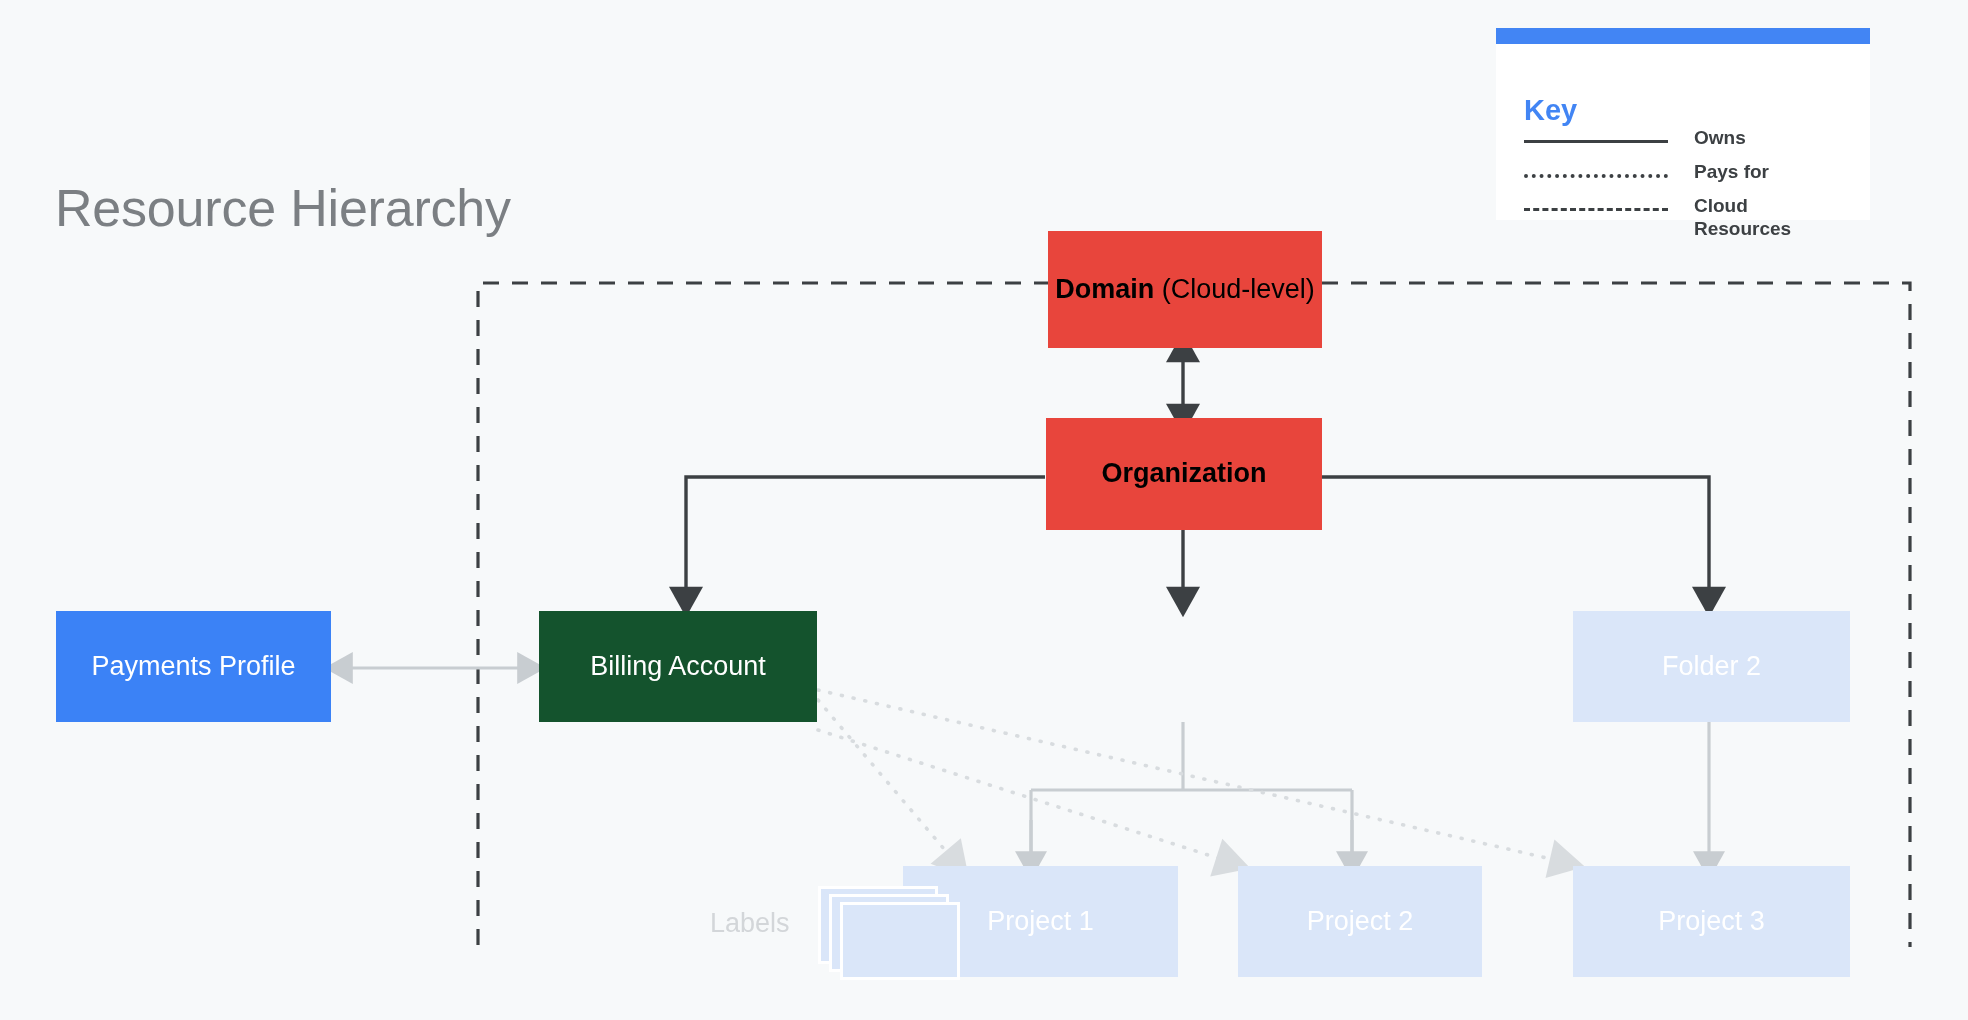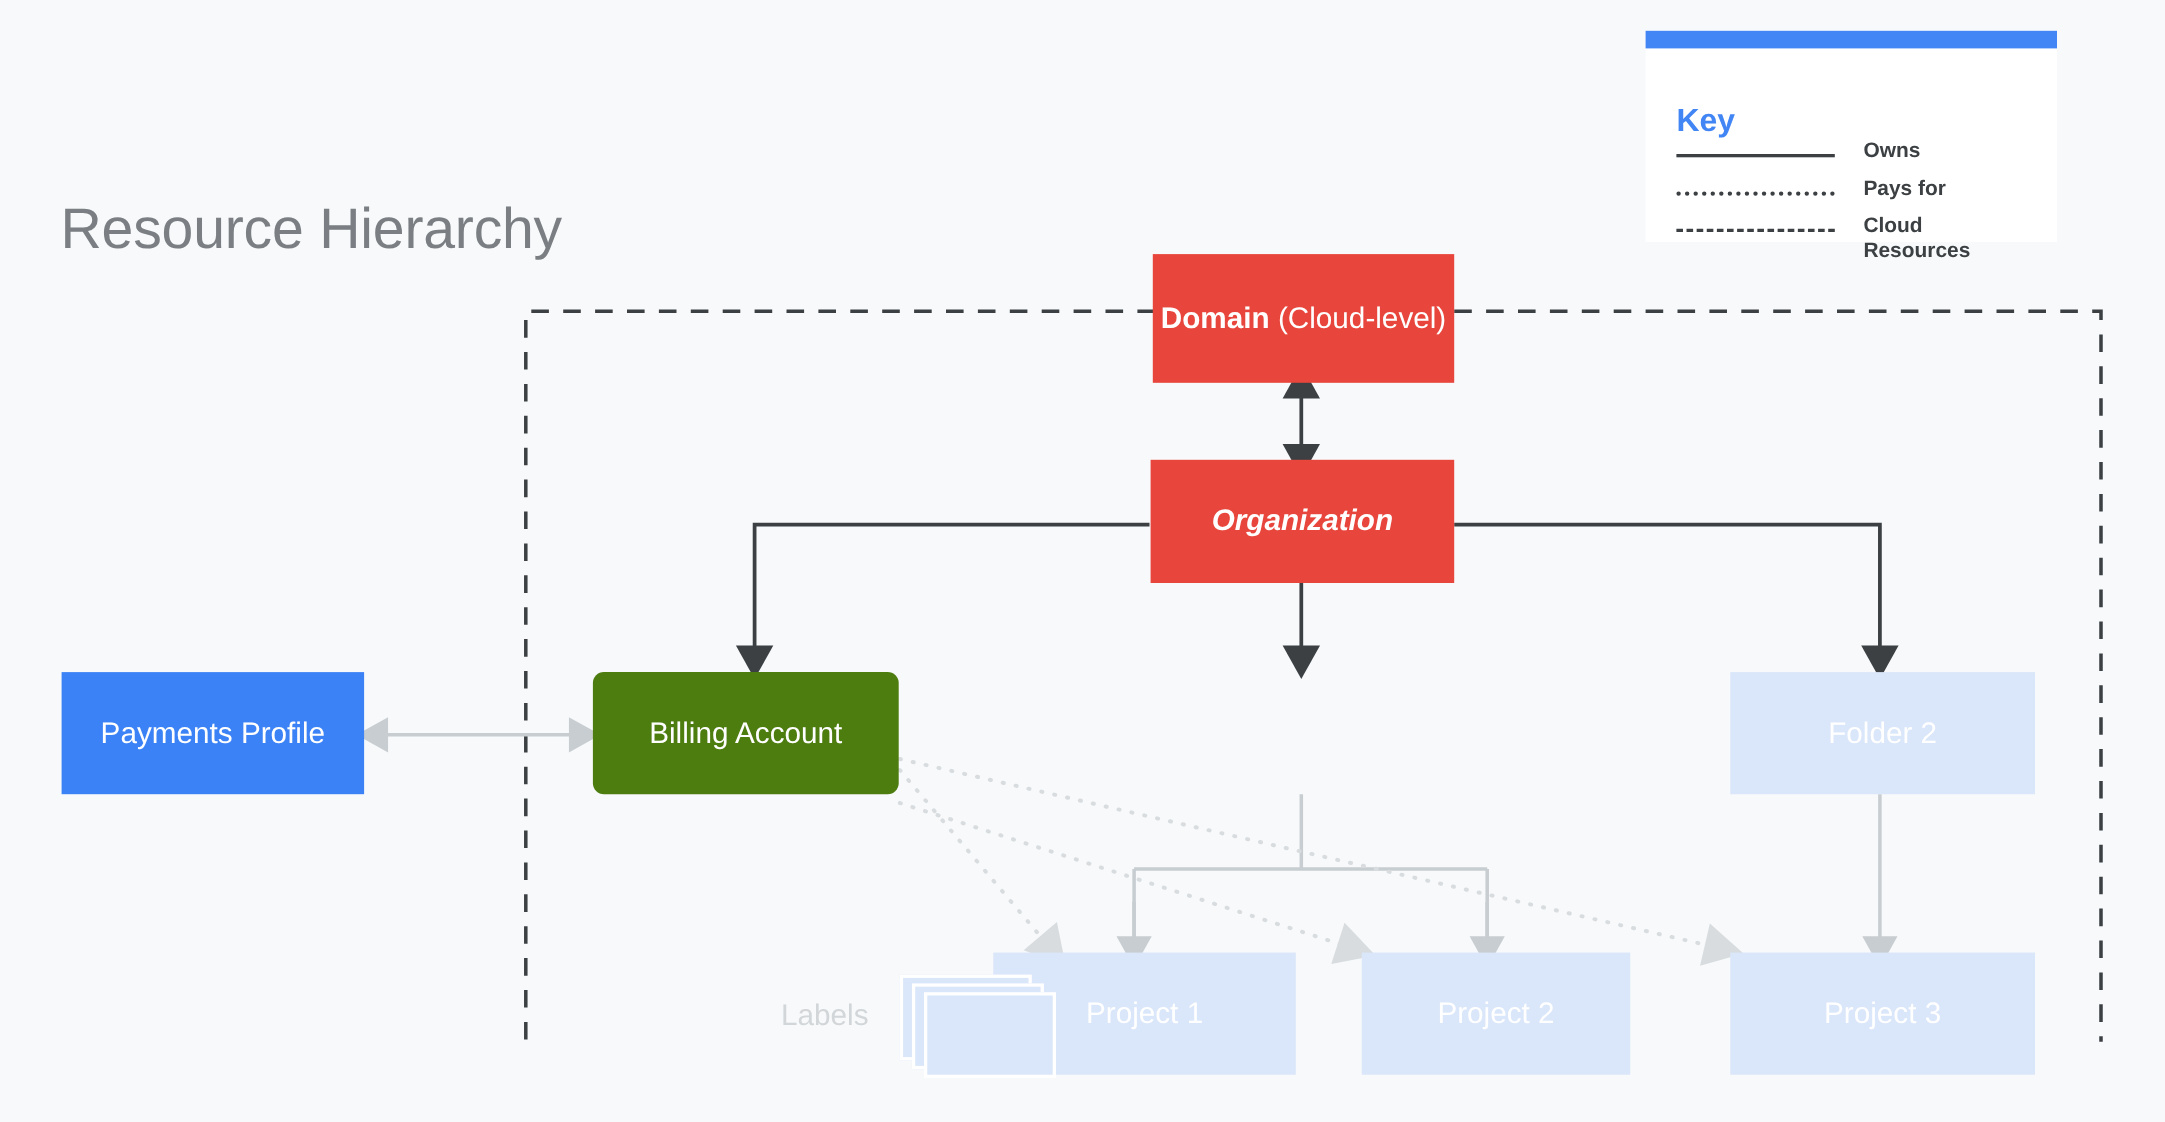--- a/index.html
+++ b/index.html
@@ -46,36 +46,36 @@
   }
 
   
   .node {
     position: absolute;
     box-sizing: border-box;
     display: flex;
     align-items: center;
     justify-content: center;
     text-align: center;
-    color: #ffffff;
+    color: #000000;
     line-height: 1.25;
   }
   .node-red {
     background: #E8453C;
     font-size: 27px;
   }
   .node-red .strong { font-weight: 700; }
   .node-red .light  { font-weight: 400; }
 
   .node-soft {
     font-size: 27px;
     font-weight: 400;
     color: #FFFFFF;
   }
-  .node-green { background: #4d7c0f; border-radius: 10px; }
+  .node-green { background: #14532d; }
   .node-blue  { background: #DAE6F9; }
   .node-cream { background: #3b82f6; }
 
   
   .labels-text {
     position: absolute;
     font-size: 27px;
     color: #D3D6D9;
     white-space: nowrap;
   }
@@ -195,21 +195,21 @@
 
     <line x1="818" y1="690" x2="1564" y2="862" stroke="#D8DCDF" stroke-width="3.6" stroke-dasharray="1 11" stroke-linecap="round" marker-end="url(#arrow-dots)"></line>
   </svg>
 
   <div class="node node-red" style="left:1048px; top:231px; width:274px; height:117px;">
     <span>
       <span class="strong">Domain</span><span class="light"> (Cloud-level)</span>
     </span>
   </div>
 
-  <div class="node node-red" style="left:1046px; top:418px; width:276px; height:112px; font-weight:700;font-style:italic;">
+  <div class="node node-red" style="left:1046px; top:418px; width:276px; height:112px; font-weight:700;">
     <span>Organization</span>
   </div>
 
   <div class="node node-soft node-cream" style="left:56px; top:611px; width:275px; height:111px;">
     <span>Payments Profile</span>
   </div>
 
   <div class="node node-soft node-green" style="left:539px; top:611px; width:278px; height:111px;">
     <span>Billing Account</span>
   </div>

